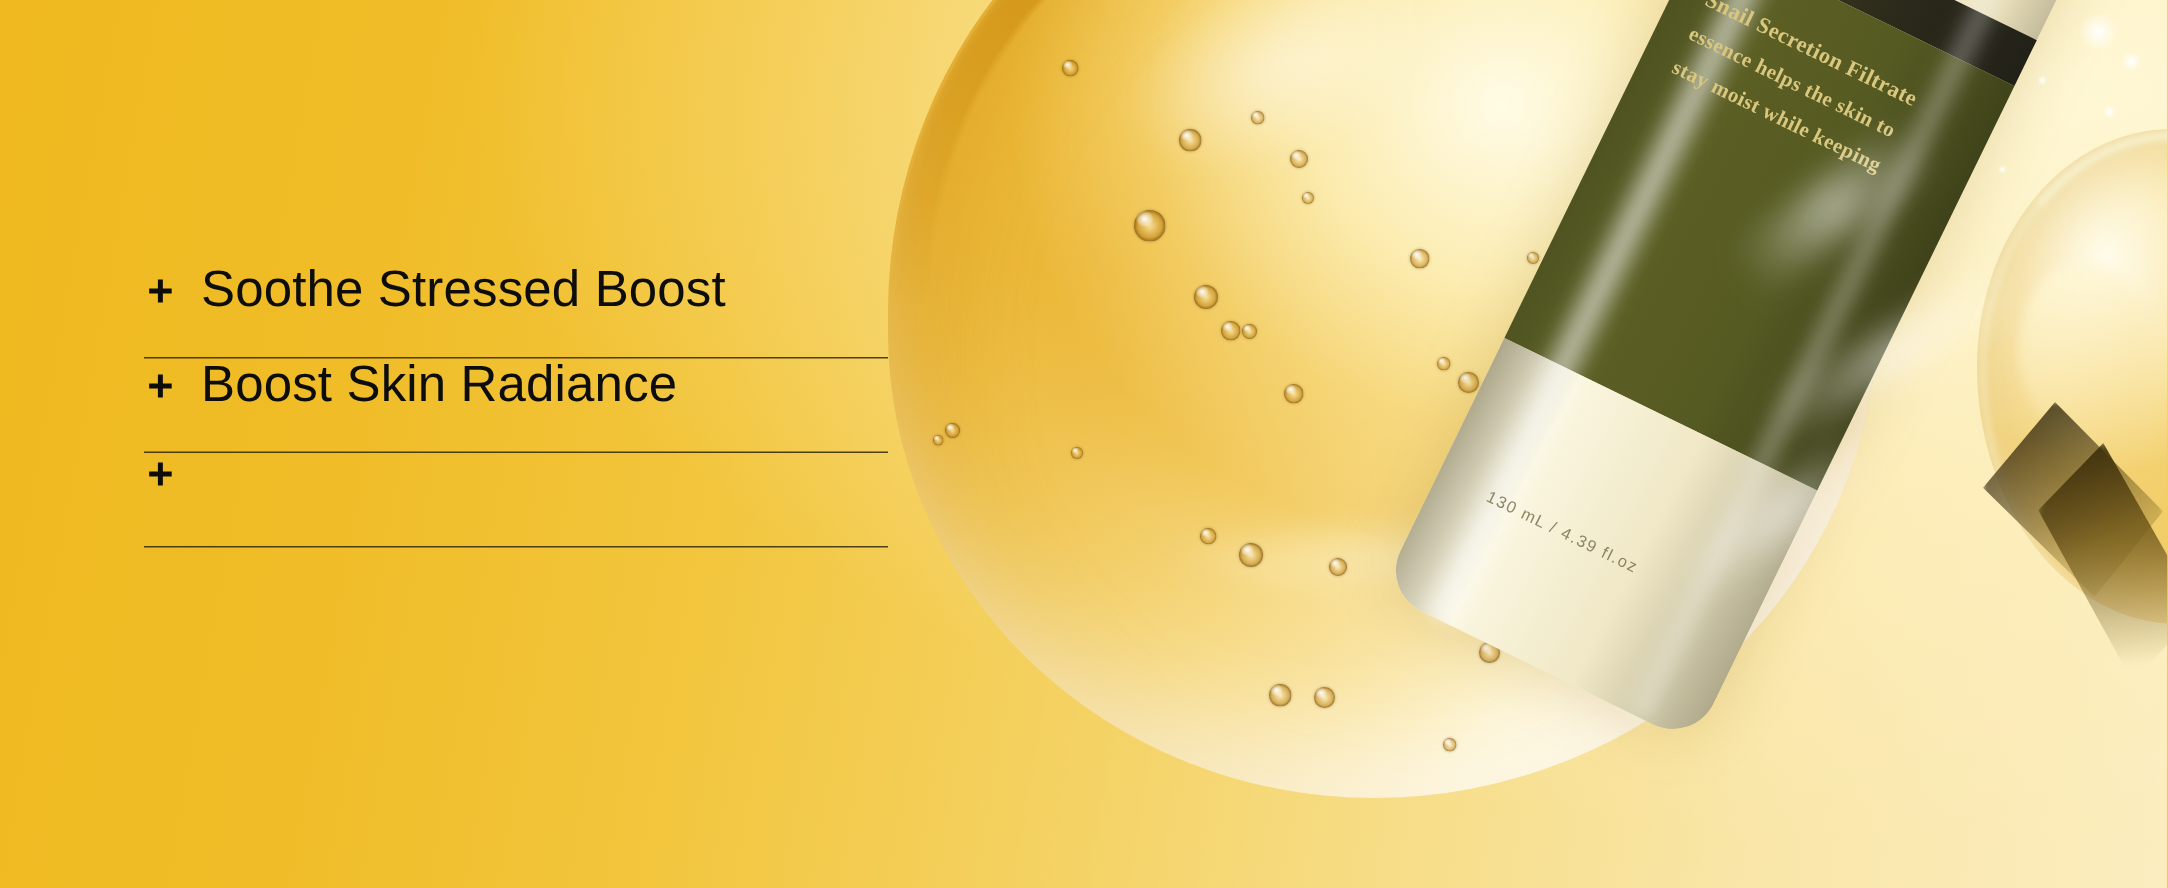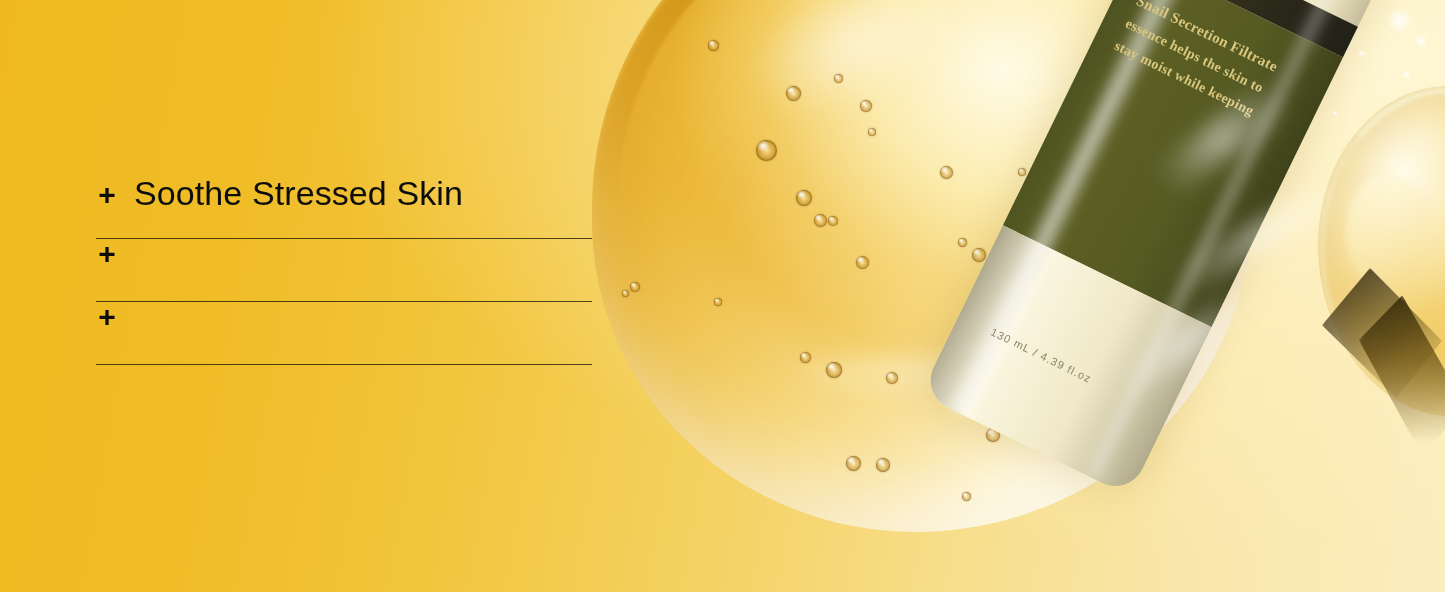--- a/index.html
+++ b/index.html
@@ -257,26 +257,27 @@
     <div class="spark s2"></div>
     <div class="spark s3"></div>
     <div class="spark s4"></div>
     <div class="spark s5"></div>
   </div>
 
   <div class="list">
 
     <div class="row">
       <span class="plus">+</span>
-      <span class="row-label">Soothe Stressed Skin</span>
+      <span class="row-label">Soothe Stressed Boost</span>
     </div>
     <div class="rule"></div>
 
     <div class="row">
       <span class="plus">+</span>
+      <span class="row-label">Boost Skin Radiance</span>
     </div>
     <div class="rule"></div>
 
     <div class="row">
       <span class="plus">+</span>
     </div>
     <div class="rule"></div>
 
   </div>
 

